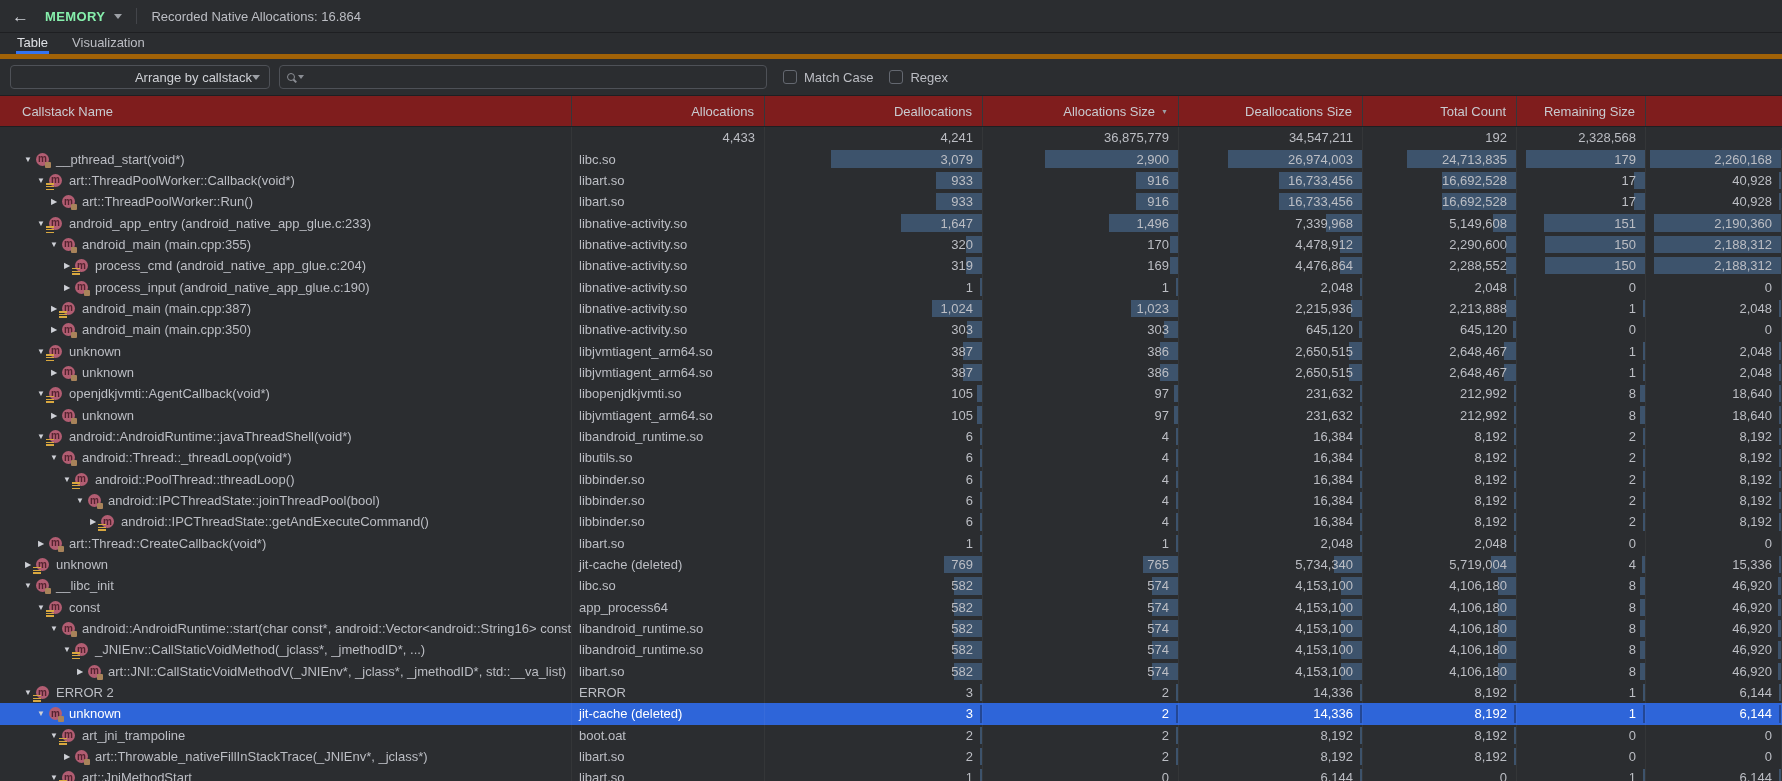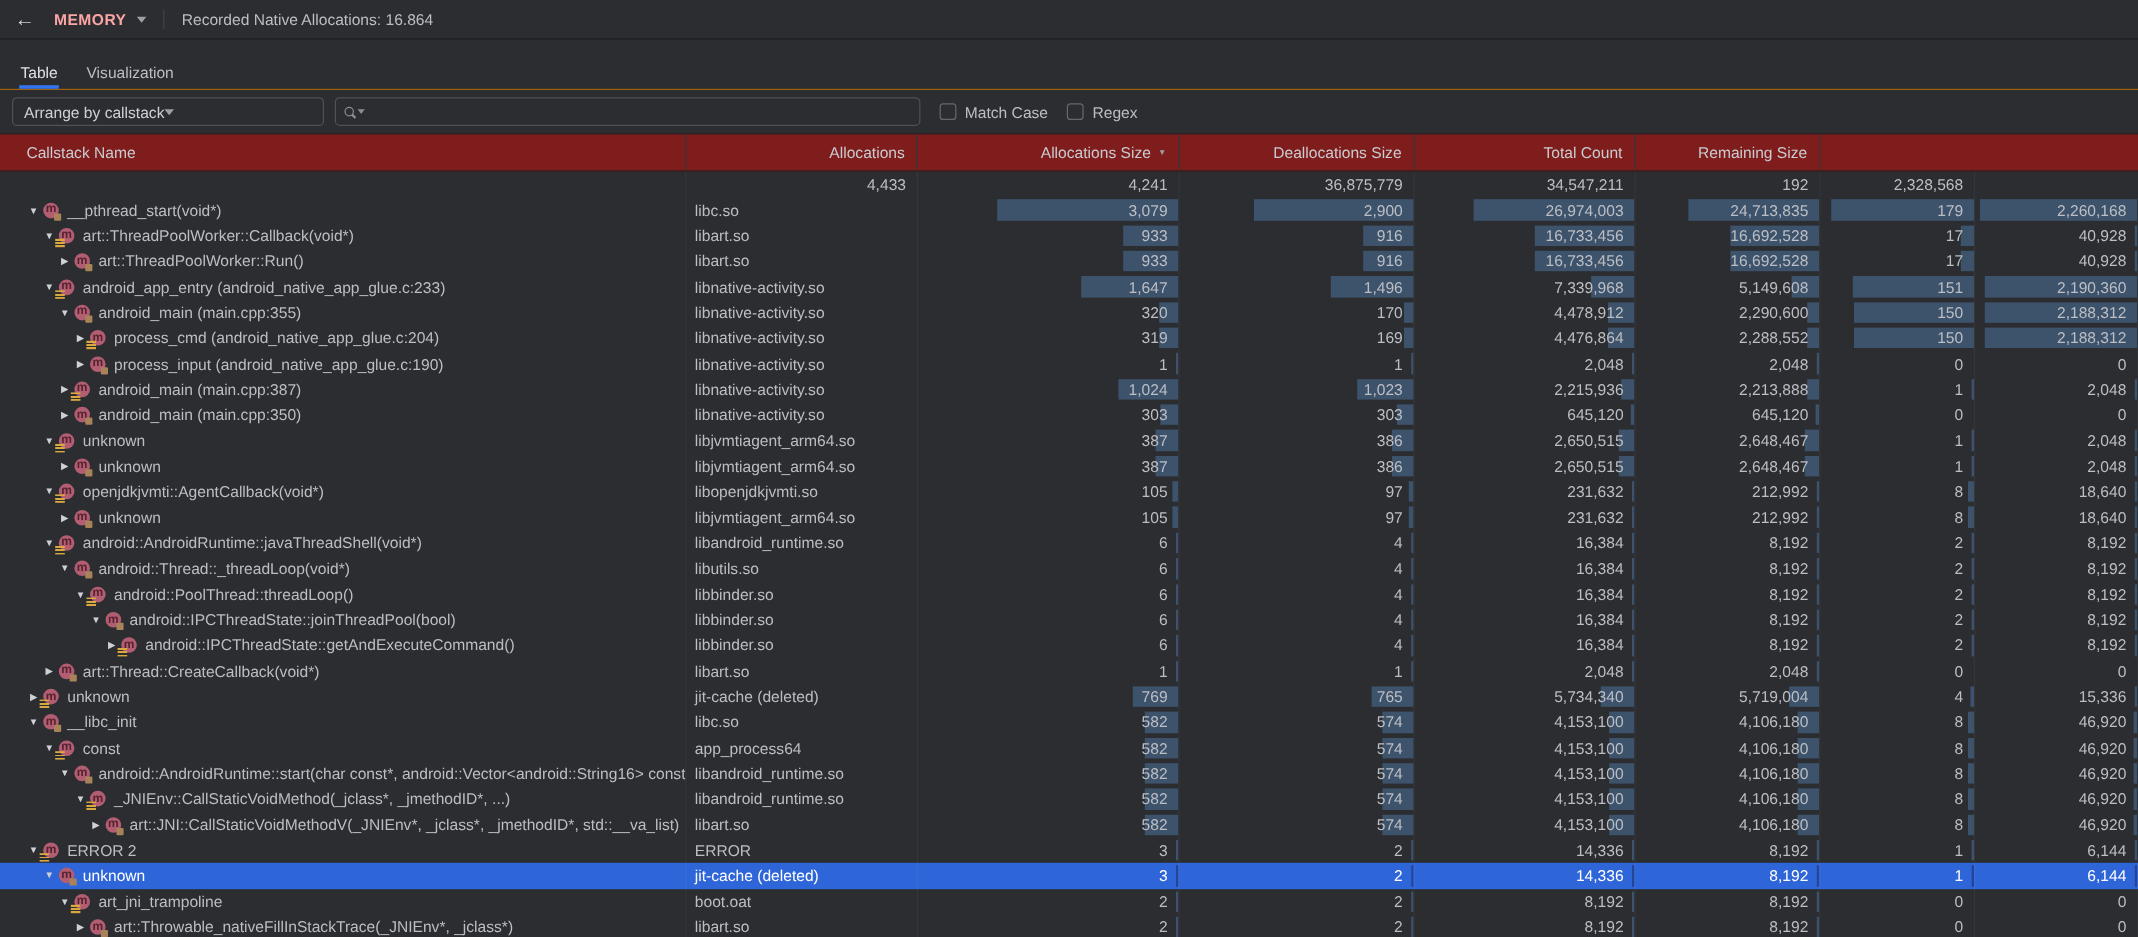--- a/index.html
+++ b/index.html
@@ -11,45 +11,45 @@
     font-size:13px;
   }
 
   
   .topbar{
     height:33px; display:flex; align-items:center; gap:10px;
     padding:0 12px; border-bottom:1px solid #1e1f22;
   }
   .back-btn{ font-size:17px; color:#ced0d6; line-height:1; cursor:default; }
   .memory-dd{ display:flex; align-items:center; gap:9px; margin-left:6px; }
-  .memory-dd .dd-label{ font-weight:700; color:#fca5a5; letter-spacing:.4px; }
+  .memory-dd .dd-label{ font-weight:700; color:#86efac; letter-spacing:.4px; }
   .caret-down{
     width:0; height:0; border-left:4px solid transparent;
     border-right:4px solid transparent; border-top:5px solid #9da0a6;
   }
   .vsep{ width:1px; height:16px; background:#43454a; margin:0 4px; }
   .subtitle{ color:#bcbec4; }
 
   
   .tabbar{
     height:26px; display:flex; align-items:stretch; gap:22px;
-    padding:0 16px; border-bottom:1px solid #a16207;margin-top:16px;
+    padding:0 16px; border-bottom:5px solid #a16207;
   }
   .tab{
     display:flex; align-items:center; padding:0 1px;
     border-bottom:3px solid transparent; color:#bcbec4; cursor:default;
   }
   .tab.active{ color:#dfe1e5; border-bottom-color:#3574f0; }
 
   
   .toolbar{ height:36px; display:flex; align-items:center; padding:0 10px; gap:9px; }
   .combo{
     width:260px; height:24px; background:#2b2d30;
     border:1px solid #4e5157; border-radius:4px;
-    display:flex; align-items:center; justify-content:flex-start;
+    display:flex; align-items:center; justify-content:flex-end;
     padding:0 9px; color:#cfd1d6;
   }
   .searchbox{
     width:488px; height:24px; background:#2b2d30;
     border:1px solid #4e5157; border-radius:4px;
     display:flex; align-items:center; gap:3px; padding:0 7px;
   }
   .mag{
     width:8px; height:8px; border:1.5px solid #8a8d93; border-radius:50%;
     position:relative; flex:none;
@@ -174,20 +174,23 @@
 </div>
 
 <div class="thead cols">
   <div class="th l0">
       <span>Callstack Name</span>
     </div>
   <div class="th r">
       <span>Allocations</span>
     </div>
   <div class="th r">
+      <span>Deallocations</span>
+    </div>
+  <div class="th r">
     <span>Allocations Size</span>
     <span class="sort-arrow">▼</span>
   </div>
   <div class="th r">
       <span>Deallocations Size</span>
     </div>
   <div class="th r">
       <span>Total Count</span>
     </div>
   <div class="th r">

